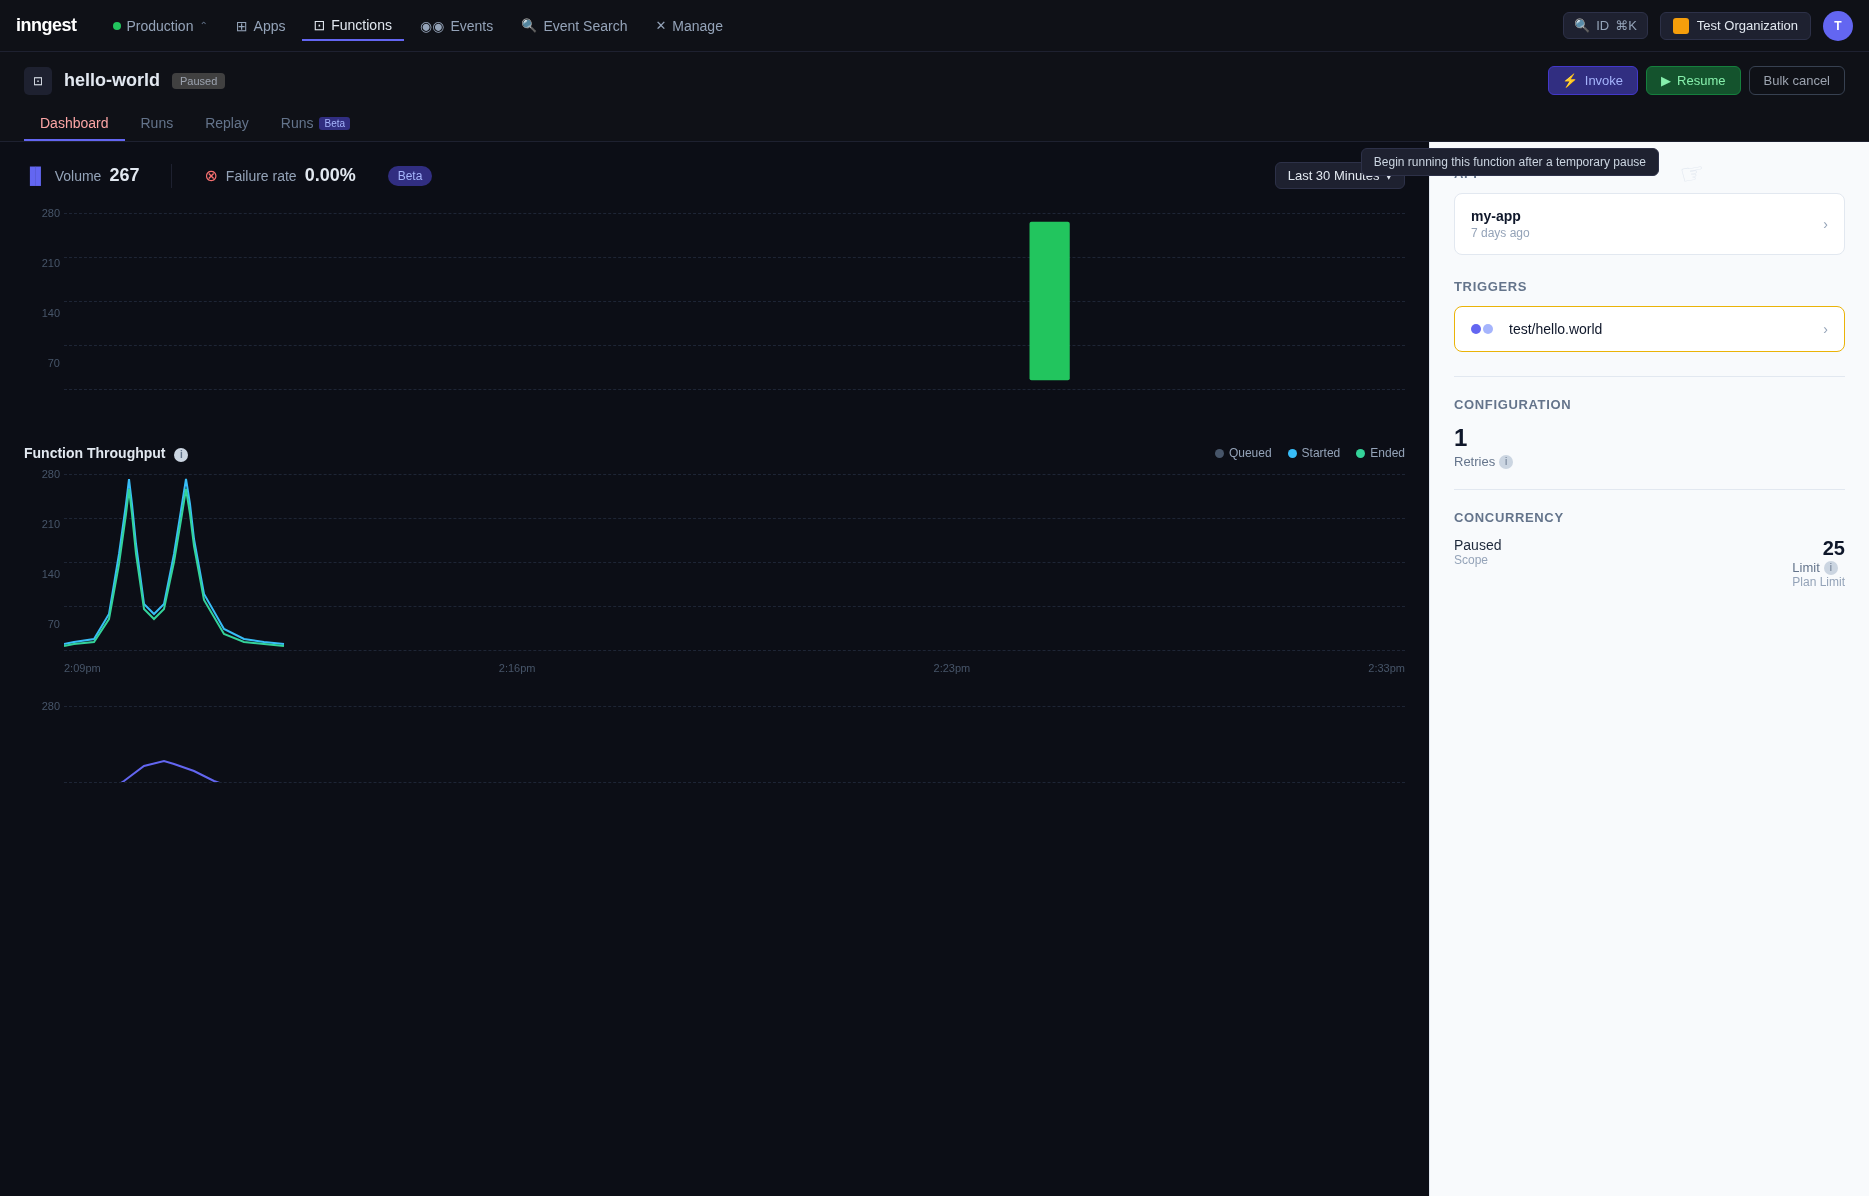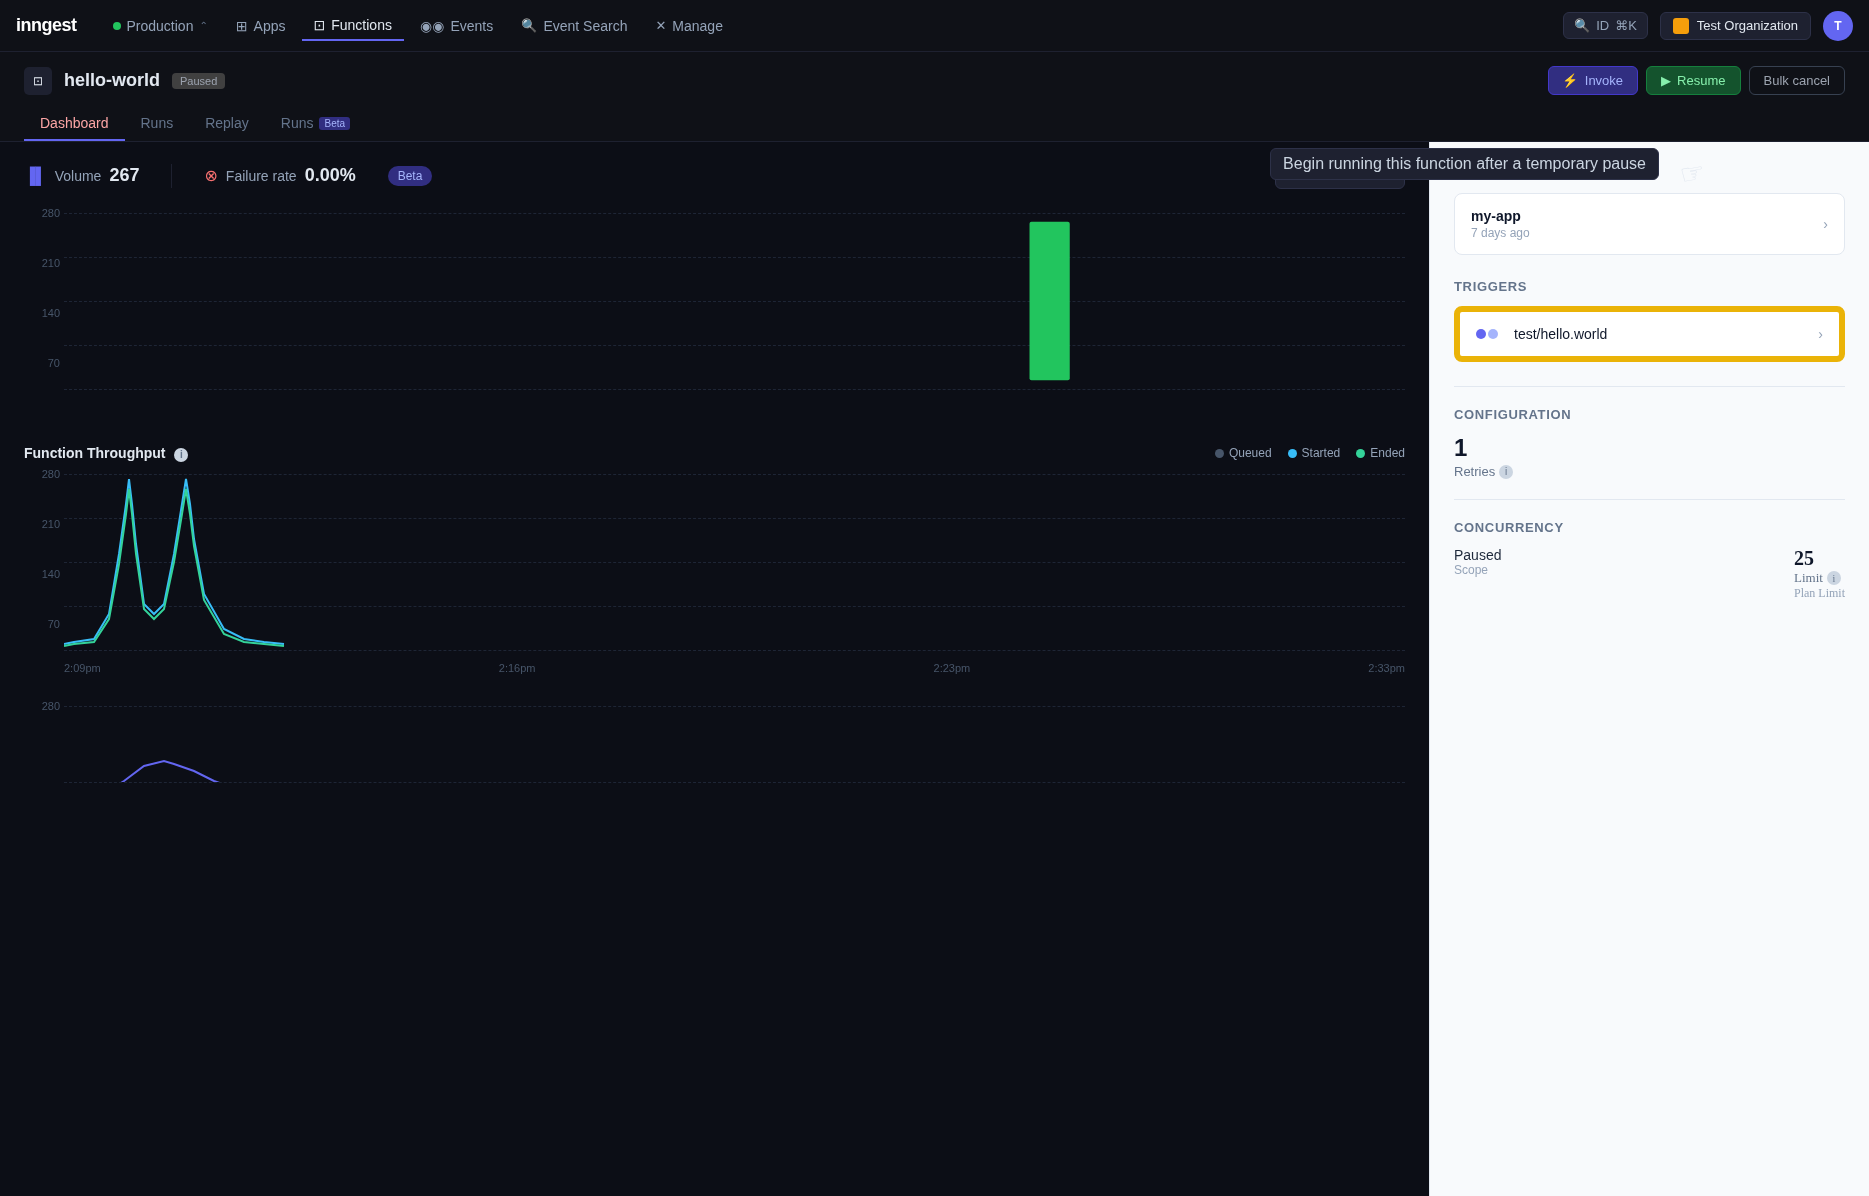--- a/index.html
+++ b/index.html
@@ -190,21 +190,21 @@
     }
 
     
     .tooltip-box {
       position: absolute;
       top: 96px;
       right: 210px;
       background: #1e2130;
       border: 1px solid #2d3148;
       color: #cbd5e1;
-      font-size: 16px;
+      font-size: 12px;
       padding: 6px 12px;
       border-radius: 6px;
       white-space: nowrap;
       z-index: 200;
       pointer-events: none;
     }
     .cursor-pointer {
       position: absolute;
       top: 105px;
       right: 164px;
@@ -383,21 +383,21 @@
       color: #0f172a;
       margin-bottom: 2px;
     }
     .app-card-sub {
       font-size: 12px;
       color: #94a3b8;
     }
     .chevron { color: #94a3b8; font-size: 14px; }
     .trigger-card {
       background: #fff;
-      border: 6px solid #eab308;
+      border: 1px solid #eab308;
       border-radius: 8px;
       padding: 14px 16px;
       display: flex;
       align-items: center;
       justify-content: space-between;
       margin-bottom: 24px;
       cursor: pointer;
     }
     .trigger-icon {
       display: flex;
@@ -725,21 +725,21 @@
     </div>
 
     <hr class="section-divider">
 
     <div class="concurrency-title">Concurrency</div>
     <div class="concurrency-row">
       <div>
         <div class="concurrency-col-label">Paused</div>
         <div class="concurrency-sub">Scope</div>
       </div>
-      <div style="font-family:Liberation Serif, serif;">
+      <div style="text-align:right;">
         <div class="concurrency-limit-val">25</div>
         <div class="config-label">
           <span>Limit</span>
           <span class="info-icon">i</span>
         </div>
         <div class="plan-limit-text">Plan Limit</div>
       </div>
     </div>
 
   </div>

